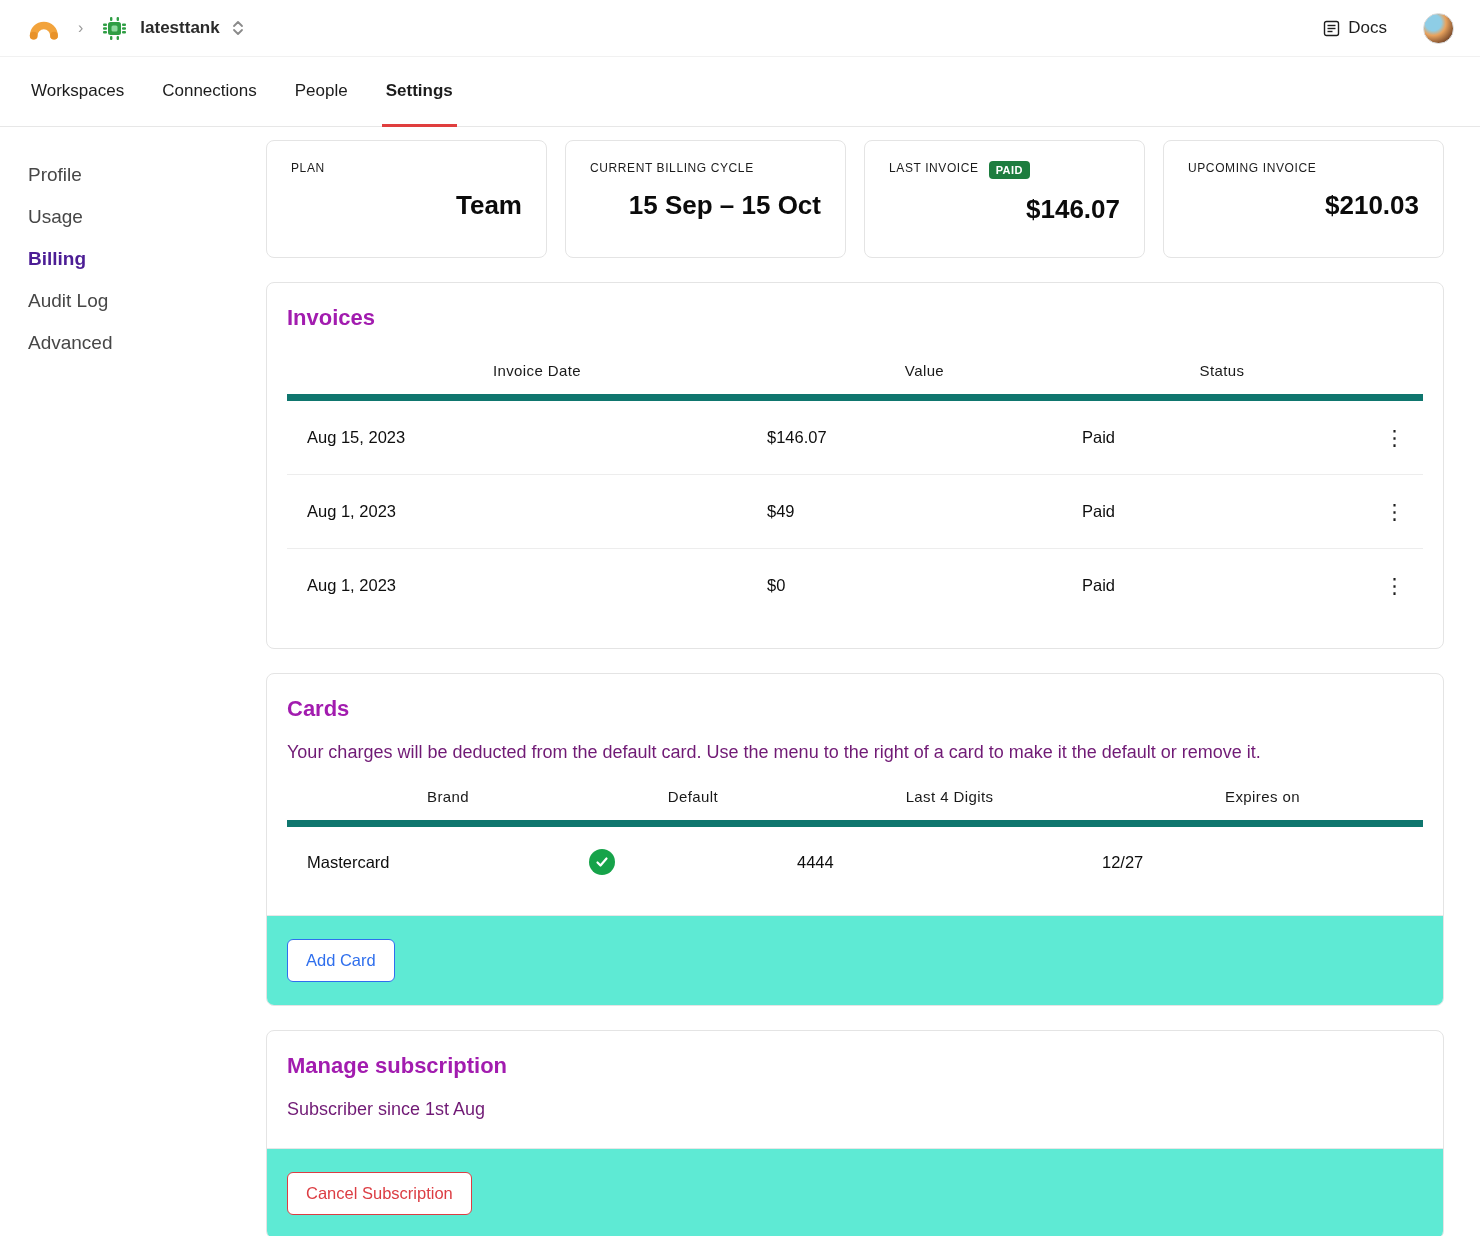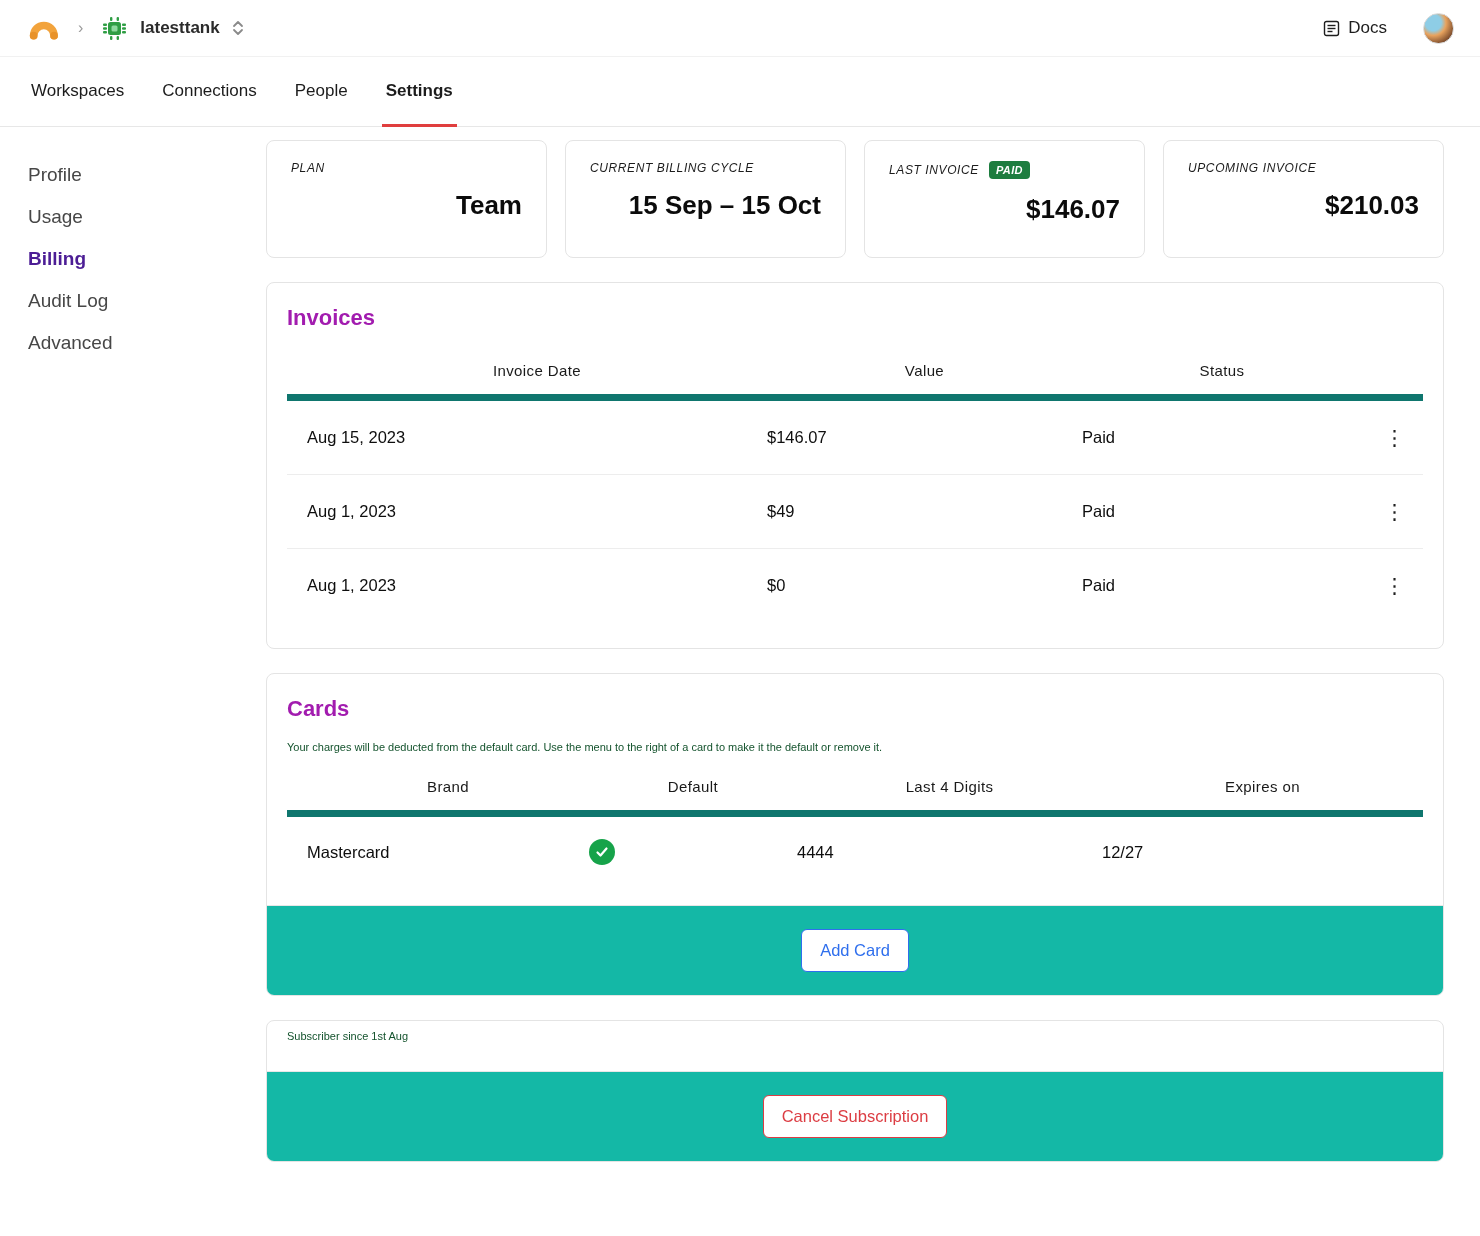--- a/index.html
+++ b/index.html
@@ -71,21 +71,21 @@
 
   
   .stats { display: grid; grid-template-columns: repeat(4, 1fr); gap: 18px; }
   .stat-card {
     border: 1px solid #e4e4e4;
     border-radius: 8px;
     padding: 20px 24px;
     height: 118px;
     background: #fff;
   }
-  .stat-label-row { display: flex; align-items: center; gap: 10px; font-style: italic; }
+  .stat-label-row { display: flex; align-items: flex-start; gap: 10px; }
   .stat-label {
     font-size: 12px;
     letter-spacing: 0.6px;
     font-weight: 500;
     color: #1c1c1c;
   }
   .badge-paid {
     background: #1d7d3f;
     color: #ffffff;
     font-size: 11px;
@@ -104,22 +104,22 @@
     background: #fff;
     overflow: hidden;
   }
   .panel-title {
     font-size: 22px;
     font-weight: 700;
     padding: 22px 20px 10px 20px;
     color: #a21caf;
   }
   .panel-desc {
-    font-size: 11px;
-    color: #14532d;
+    font-size: 18px;
+    color: #701a75;
     padding: 8px 20px 2px 20px;
     line-height: 1.4;
   }
 
   table.data-table {
     width: calc(100% - 40px);
     margin: 6px 20px 26px 20px;
     border-collapse: collapse;
   }
   table.data-table th {
@@ -156,25 +156,25 @@
   .col-card-default { width: 208px; }
   .col-card-last4 { width: 305px; }
 
   .check-circle {
     width: 26px; height: 26px; border-radius: 50%;
     background: #16a34a;
     display: flex; align-items: center; justify-content: center;
   }
 
   .panel-footer {
-    background: #14b8a6;
+    background: #5eead4;
     border-top: 1px solid #e7e7e7;
     padding: 23px 20px;
     display: flex;
-    justify-content: center;
+    justify-content: flex-start;
   }
   .btn {
     font-family: "Liberation Sans", sans-serif;
     font-size: 16.5px;
     background: #ffffff;
     border-radius: 6px;
     padding: 11px 18px;
     cursor: pointer;
   }
   .btn-blue { color: #2f6fed; border: 1px solid #2f6fed; }
@@ -358,20 +358,21 @@
             <td>12/27</td>
           </tr>
         </tbody>
       </table>
       <div class="panel-footer">
         <button class="btn btn-blue">Add Card</button>
       </div>
     </div>
 
     <div class="panel">
+      <div class="panel-title">Manage subscription</div>
       <div class="panel-desc" style="padding-bottom:26px;">Subscriber since 1st Aug</div>
       <div class="panel-footer">
         <button class="btn btn-red">Cancel Subscription</button>
       </div>
     </div>
 
   </div>
 </div>
 
 </body></html>

